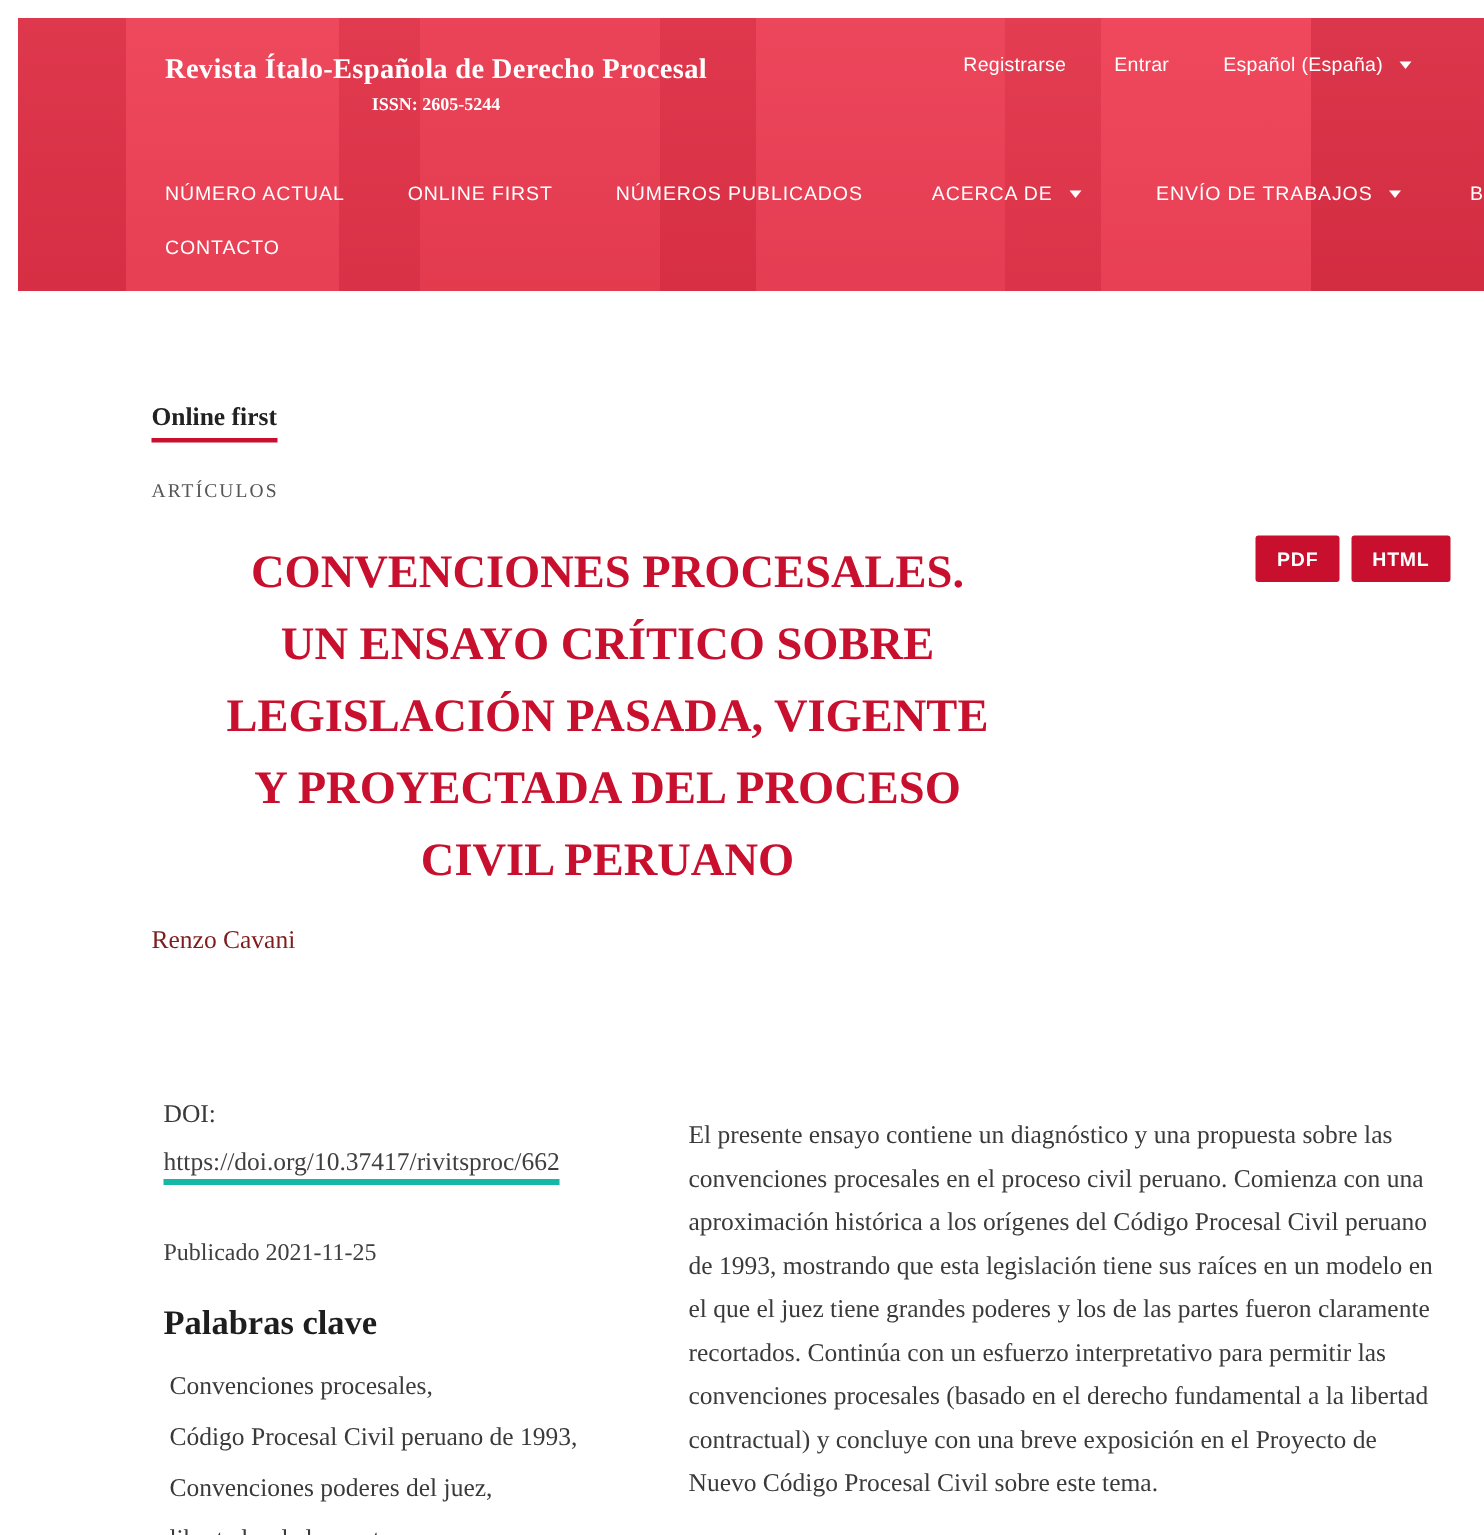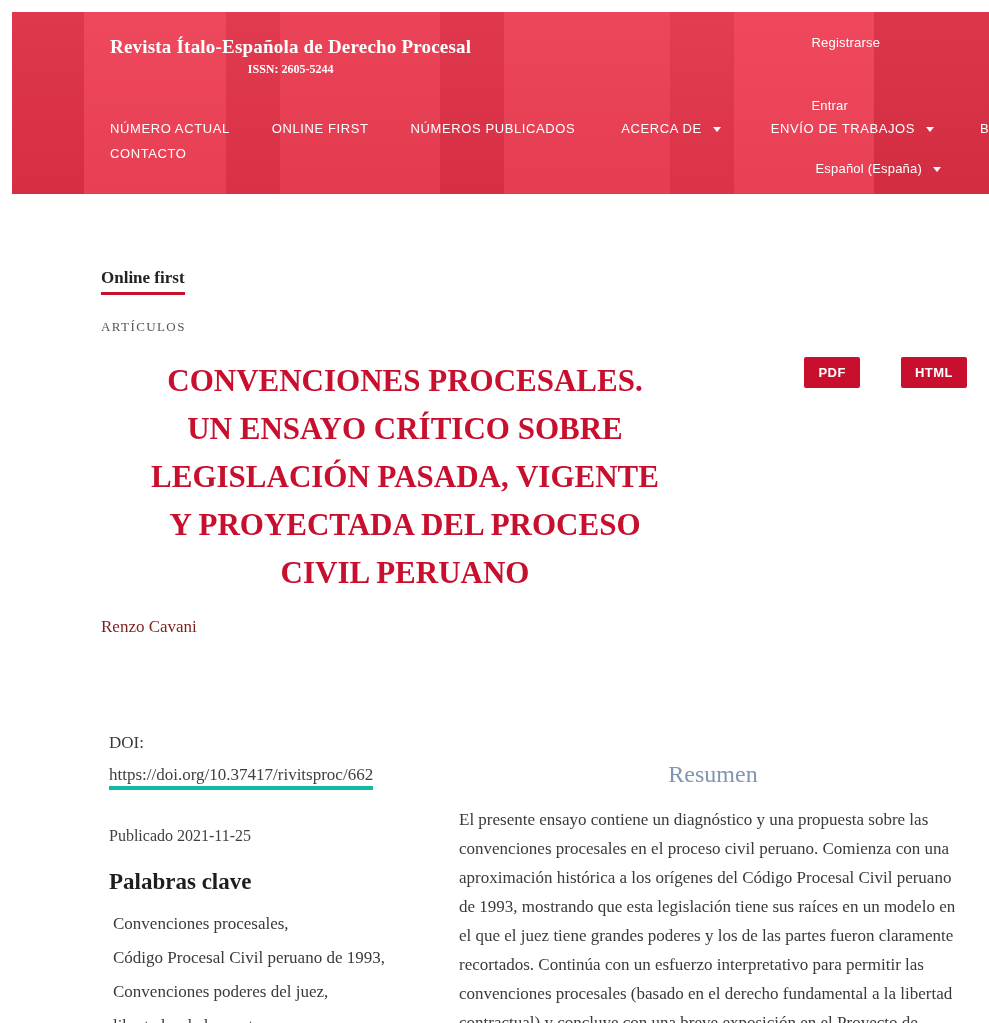--- a/index.html
+++ b/index.html
@@ -19,49 +19,49 @@
         #de3046 428px,#de3046 492px,
         #ec3f55 492px,#ec3f55 658px,
         #e2354b 658px,#e2354b 722px,
         #ef4156 722px,#ef4156 862px,
         #da2e44 862px,#da2e44 989px);
   }
   .brand { position:absolute; left:90px; top:16px; text-align:center; color:#fff; }
   .journal-title { font-size:19px; font-weight:bold; letter-spacing:0.2px; }
   .issn { font-size:12px; font-weight:bold; margin-top:4px; }
 
-  .user-nav { position:absolute; top:15px; right:48px; display:flex; gap:40px;
-              font-family:"Liberation Sans", sans-serif; font-size:13px; color:#fff;flex-direction:column; }
+  .user-nav { position:absolute; top:15px; right:48px; display:flex; gap:24px;
+              font-family:"Liberation Sans", sans-serif; font-size:13px; color:#fff; }
   .user-nav .item { cursor:pointer; letter-spacing:0.2px; }
 
   .main-nav { position:absolute; left:90px; top:101px; display:flex; gap:34px;
               font-family:"Liberation Sans", sans-serif; font-size:13px; color:#fff;
               letter-spacing:0.6px; }
-  .main-nav-row2 { position:absolute; left:90px; top:130px;
+  .main-nav-row2 { position:absolute; left:90px; top:141px;
               font-family:"Liberation Sans", sans-serif; font-size:13px; color:#fff;
               letter-spacing:0.6px; }
   .nav-item { cursor:pointer; white-space:nowrap; }
 
   .caret { display:inline-block; width:0; height:0; margin-left:7px;
            border-left:4px solid transparent; border-right:4px solid transparent;
            border-top:5px solid #ffffff; vertical-align:middle; }
 
   
   .page { padding:66px 30px 0 85px; width:989px; }
 
   .breadcrumb { display:inline-block; font-size:17px; font-weight:bold; color:#222;
                 border-bottom:3px solid #c8102e; padding-bottom:4px; cursor:pointer; }
 
   .section-label { margin-top:20px; font-size:13px; color:#555; letter-spacing:1.4px; }
 
   .title-row { display:flex; align-items:flex-start; margin-top:14px; width:874px; }
   .title-wrap { width:600px; display:flex; justify-content:center; }
   h1.article-title { max-width:515px; text-align:center; font-size:31px; line-height:48px;
                      font-weight:bold; color:#c8102e; }
-  .galleys { margin-left:auto; display:flex; gap:33px; }
+  .galleys { margin-left:auto; display:flex; gap:0; }
   .galley-btn { background:#c8102e; color:#fff; border:none; cursor:pointer;
                 font-family:"Liberation Sans", sans-serif; font-size:13px; font-weight:bold;
                 letter-spacing:0.5px; padding:8px 14px; border-radius:2px; }
 
   .author { margin-top:12px; font-size:17px; color:#7f1d1d; }
 
   .meta-grid { display:flex; margin-top:84px; width:874px; }
   .col-left  { width:318px; flex-shrink:0; }
   .col-right { flex:1; margin-left:28px; }
 
@@ -138,18 +138,17 @@
         <div>Convenciones procesales,</div>
         <div>Código Procesal Civil peruano de 1993,</div>
         <div>Convenciones poderes del juez,</div>
         <div>libertades de las partes</div>
       </div>
 
       <h2 class="left-heading cite-heading">Cómo citar</h2>
     </div>
 
     <div class="col-right">
-      <h2 class="abstract-heading">Resumen</h2>
       <p class="abstract">El presente ensayo contiene un diagnóstico y una propuesta sobre las convenciones procesales en el proceso civil peruano. Comienza con una aproximación histórica a los orígenes del Código Procesal Civil peruano de 1993, mostrando que esta legislación tiene sus raíces en un modelo en el que el juez tiene grandes poderes y los de las partes fueron claramente recortados. Continúa con un esfuerzo interpretativo para permitir las convenciones procesales (basado en el derecho fundamental a la libertad contractual) y concluye con una breve exposición en el Proyecto de Nuevo Código Procesal Civil sobre este tema.</p>
     </div>
 
   </div>
 </main>
 
 </body></html>

